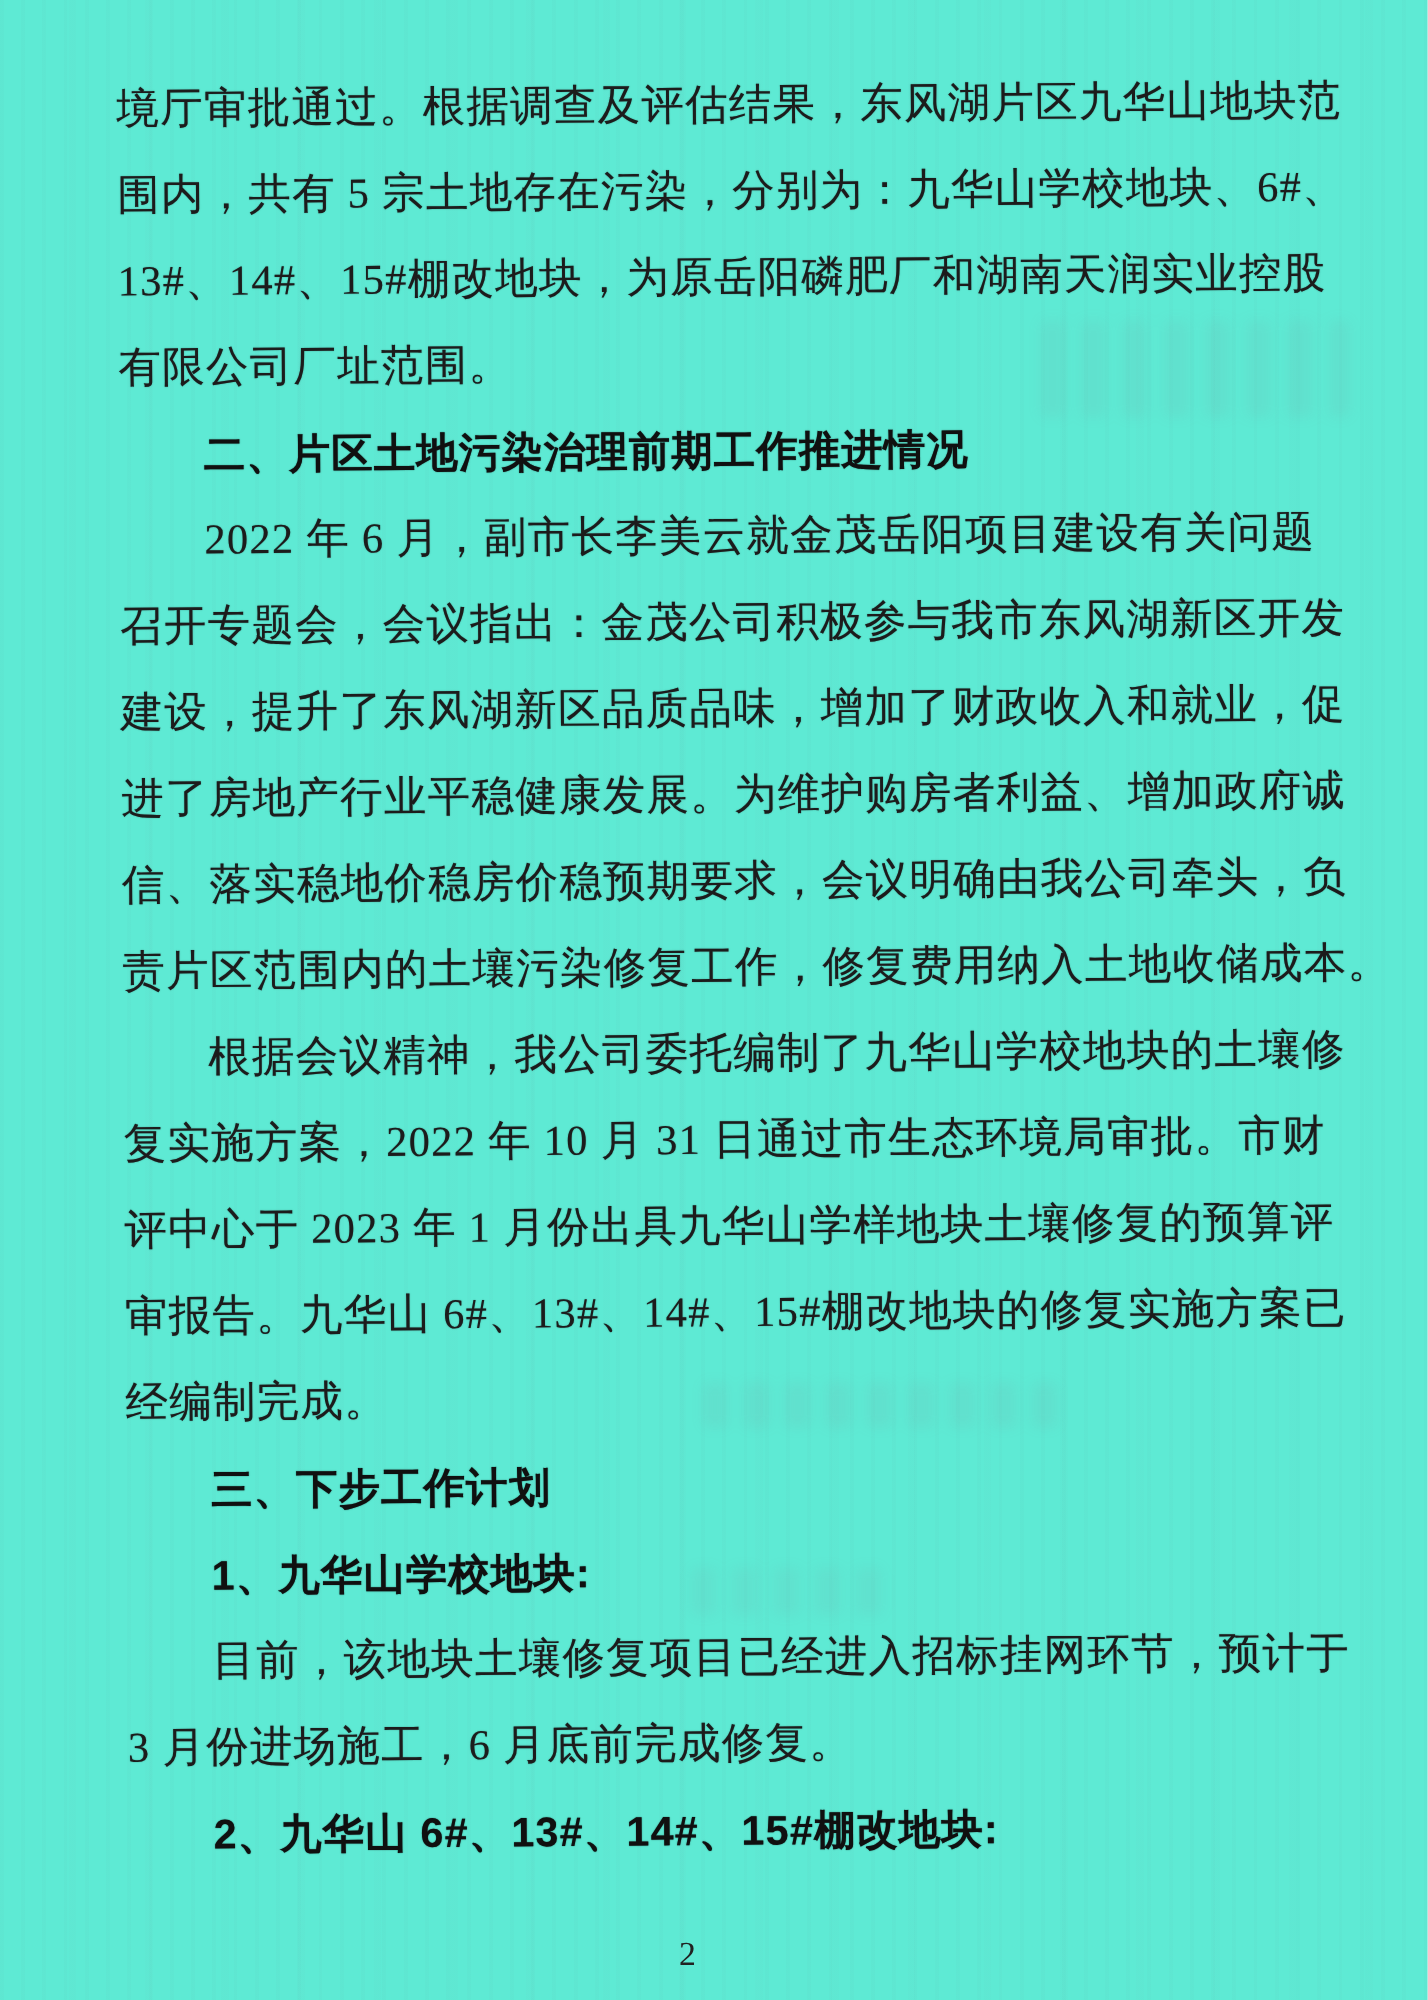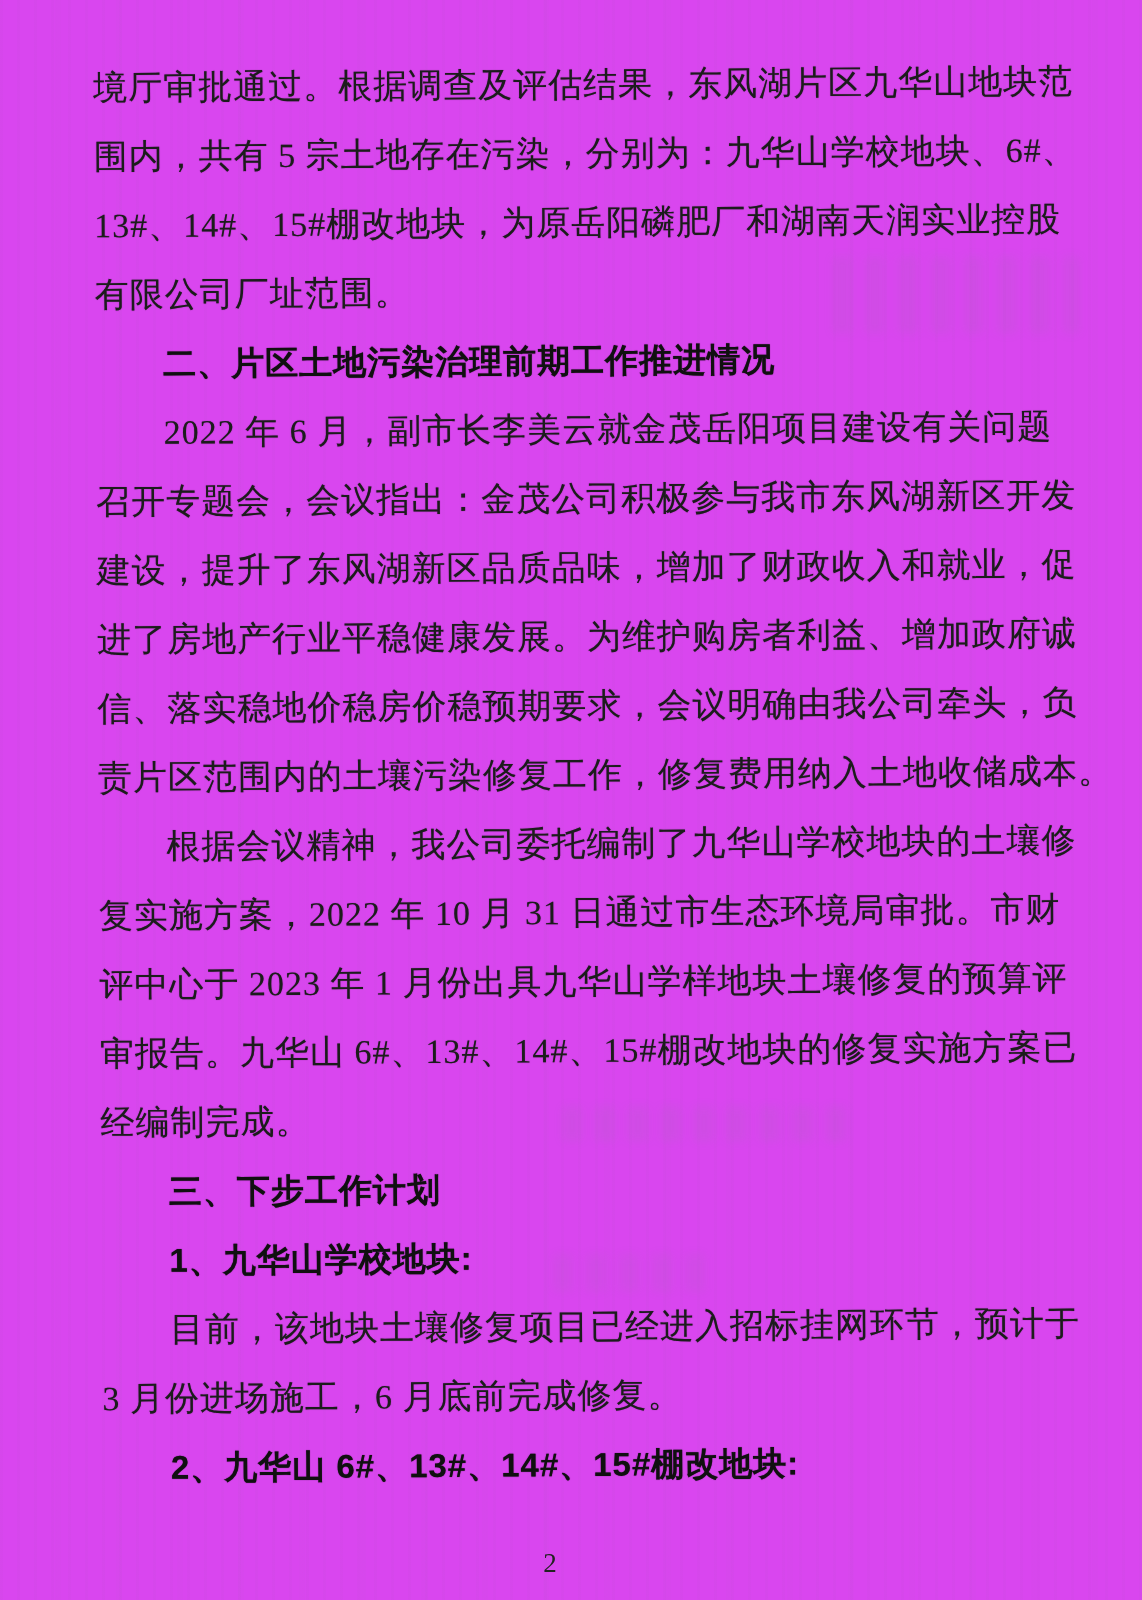--- a/index.html
+++ b/index.html
@@ -4,21 +4,21 @@
 <style>
   html, body {
     margin: 0;
     padding: 0;
     background: #e8e8e8;
   }
   .page {
     position: relative;
     width: 1142px;
     height: 1600px;
-    background: #d946ef;
+    background: #5eead4;
     overflow: hidden;
     font-family: "Liberation Serif", "DejaVu Serif", serif;
   }
   
   .page::before {
     content: "";
     position: absolute;
     inset: 0;
     background:
       repeating-linear-gradient(90deg,

